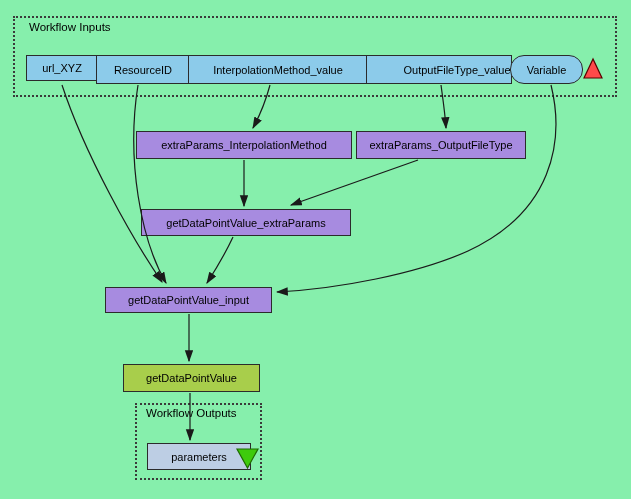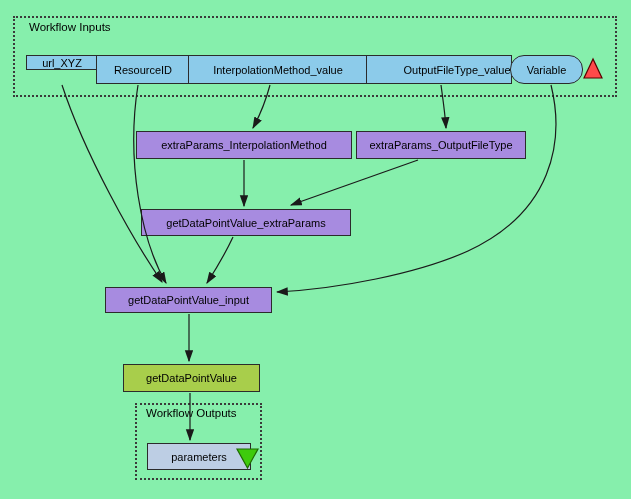--- a/index.html
+++ b/index.html
@@ -33,21 +33,21 @@
   .marker-green { fill:var(--c-green,#3ecb0c); stroke:#1e6b00; stroke-width:1.2px; }
 </style>
 </head>
 <body>
 
 <div id="canvas">
 
   <div class="group" style="left:13px; top:16px; width:604px; height:81px;"></div>
   <span class="group-label" style="left:29px; top:21px;">Workflow Inputs</span>
 
-  <div class="node port-in" style="left:26px; top:55px; width:72px; height:15px;">url_XYZ</div>
+  <div class="node port-in" style="left:26px; top:55px; width:72px; height:26px;">url_XYZ</div>
   <div class="node port-in" style="left:96px; top:55px; width:94px; height:29px;">ResourceID</div>
   <div class="node port-in" style="left:188px; top:55px; width:180px; height:29px;">InterpolationMethod_value</div>
   <div class="node port-in" style="left:366px; top:55px; width:146px; height:29px;padding-left:36px;">OutputFileType_value</div>
   <div class="node port-in" style="left:510px; top:55px; width:73px; height:29px;border-radius:14px;">Variable</div>
 
   <div class="node svc-param" style="left:136px; top:131px; width:216px; height:28px;">extraParams_InterpolationMethod</div>
   <div class="node svc-param" style="left:356px; top:131px; width:170px; height:28px;">extraParams_OutputFileType</div>
   <div class="node svc-param" style="left:141px; top:209px; width:210px; height:27px;">getDataPointValue_extraParams</div>
   <div class="node svc-param" style="left:105px; top:287px; width:167px; height:26px;">getDataPointValue_input</div>
 

